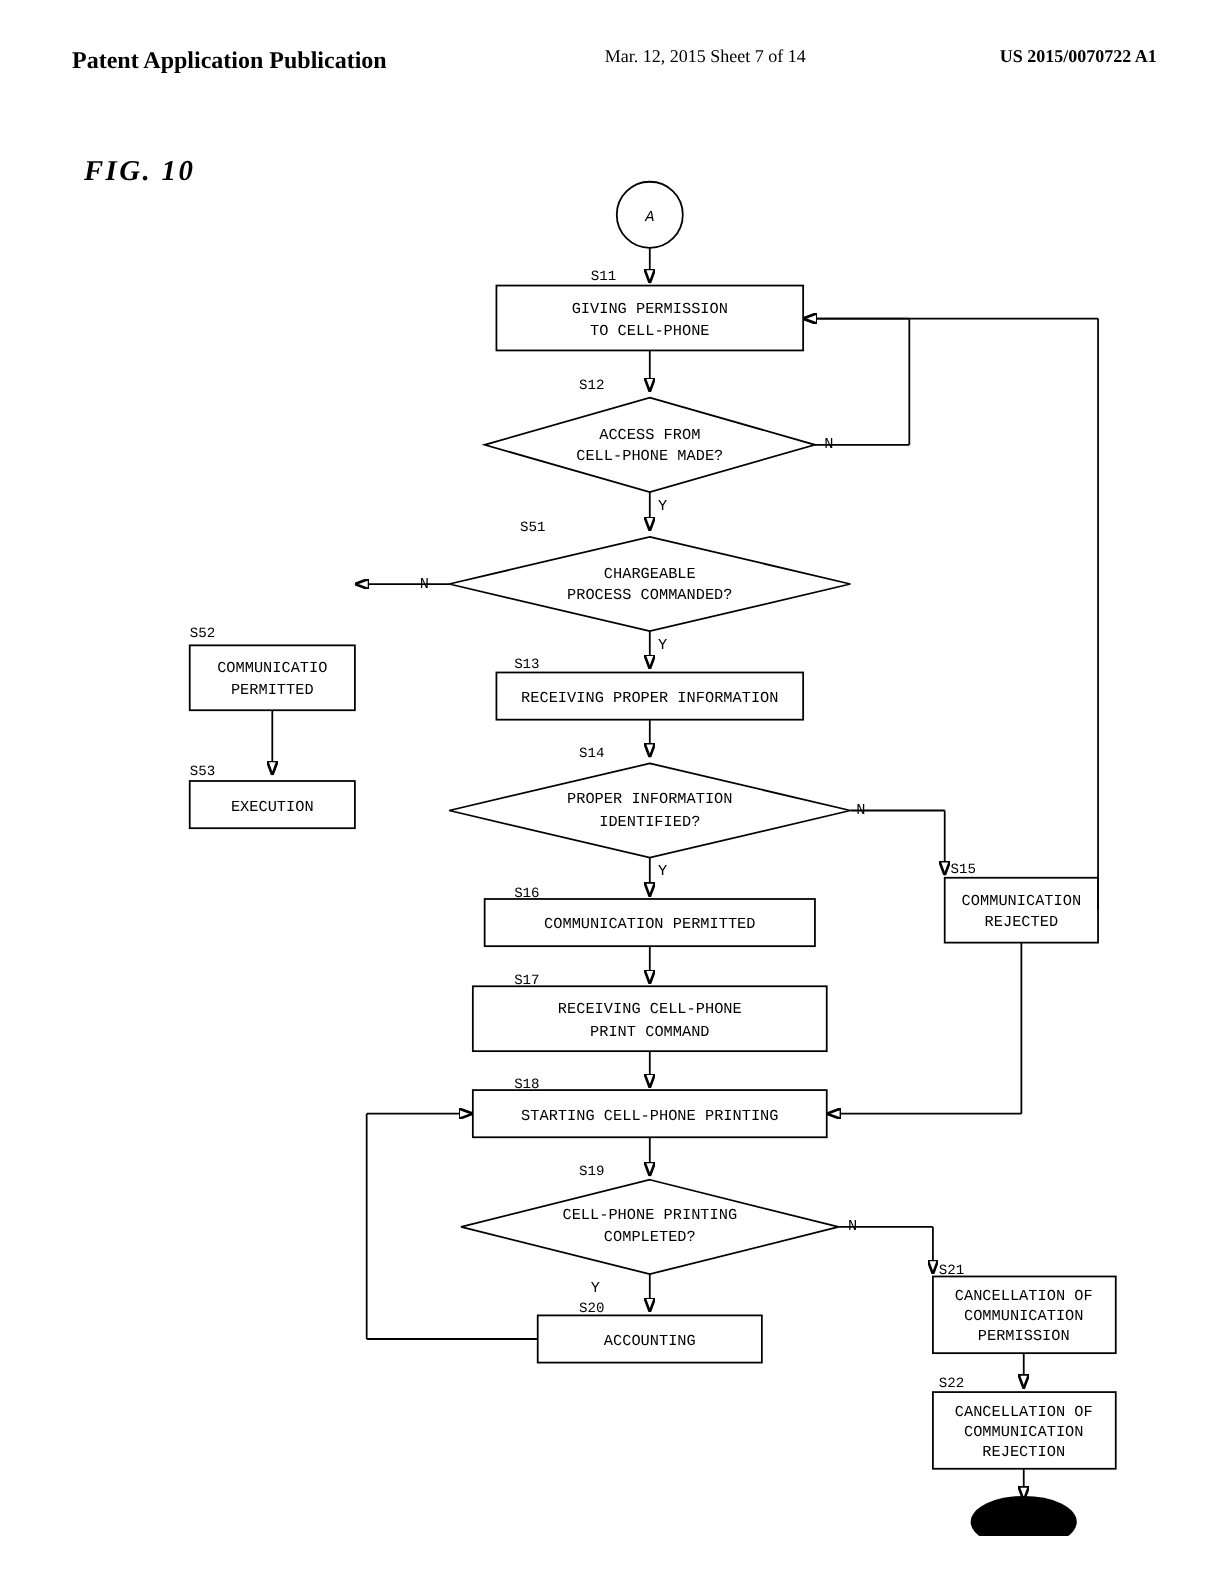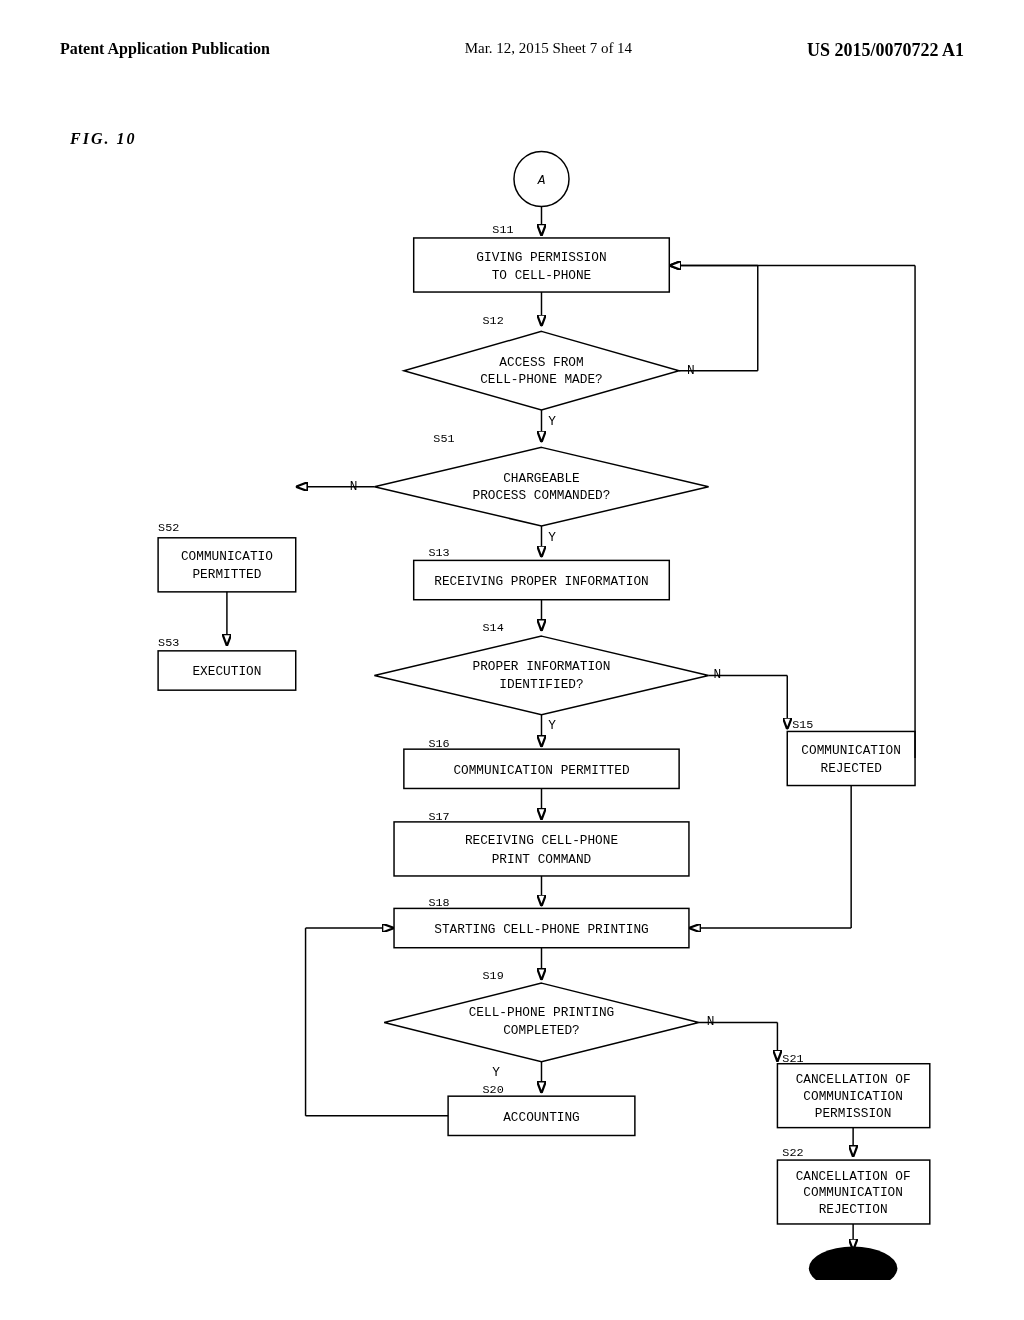--- a/index.html
+++ b/index.html
@@ -22,44 +22,44 @@
     .header {
       display: flex;
       justify-content: space-between;
       align-items: flex-start;
       padding: 40px 60px 0 60px;
       font-size: 15px;
     }
 
     .header-left {
       font-weight: bold;
-      font-size: 16px;
+      font-size: 20px;
     }
 
     .header-center {
       font-size: 15px;
       text-align: center;
       margin-left: 20px;
     }
 
     .header-right {
-      font-size: 18px;
+      font-size: 15px;
       font-weight: bold;
     }
 
     .diagram-area {
       position: absolute;
       top: 120px;
       left: 60px;
       right: 60px;
       bottom: 40px;
     }
 
     .fig-label {
-      font-size: 16px;
+      font-size: 24px;
       font-style: italic;
       font-weight: bold;
       position: absolute;
       top: 10px;
       left: 10px;
       letter-spacing: 2px;
     }
 
     
     .flowchart-svg {

